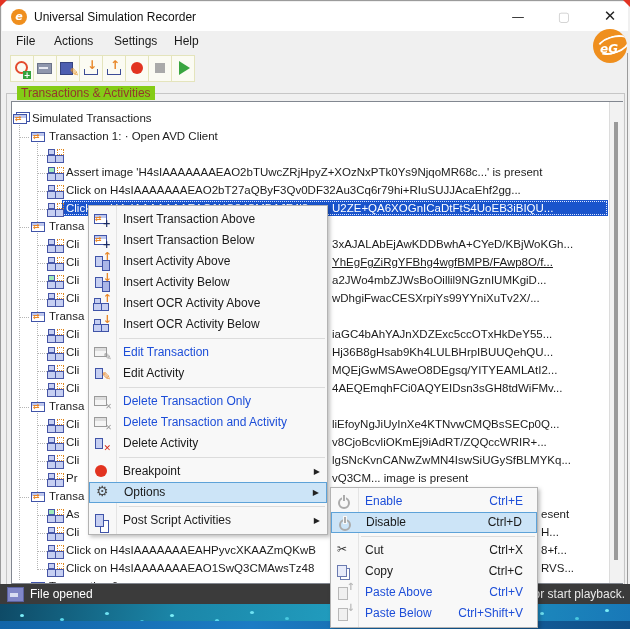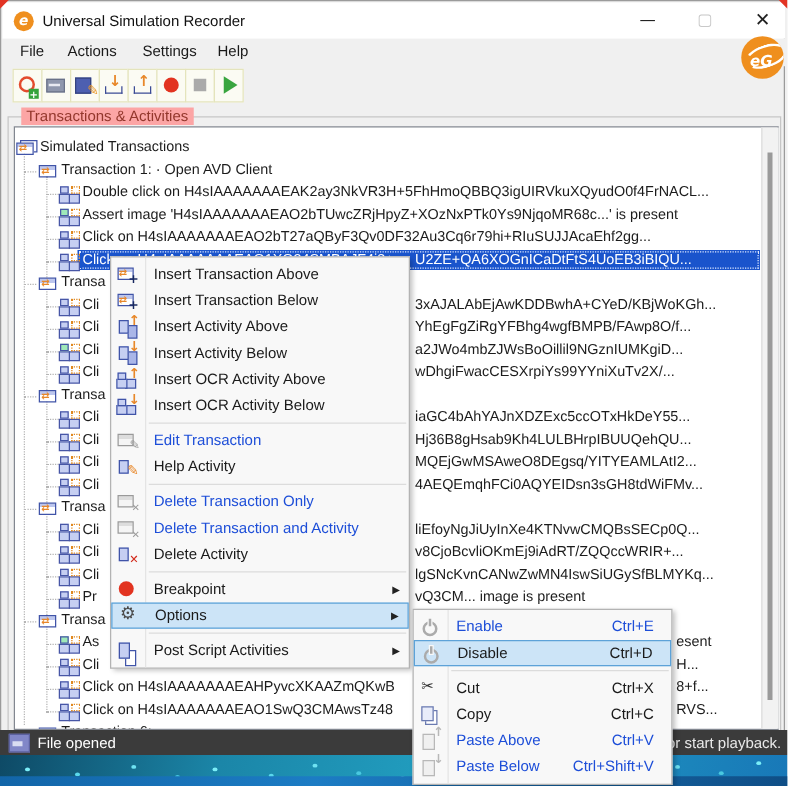--- a/index.html
+++ b/index.html
@@ -56,21 +56,21 @@
   .tbi.export::after{content:"\2191";position:absolute;left:4px;top:-2px;color:#e8882a;
       font:bold 12px "DejaVu Sans",sans-serif}
   .tbi.record::before{content:"";position:absolute;left:2px;top:2px;width:12px;height:12px;
       border-radius:50%;background:#e23320}
   .tbi.stop::before{content:"";position:absolute;left:3px;top:3px;width:10px;height:10px;background:#aaa}
   .tbi.play::before{content:"";position:absolute;left:4px;top:1px;width:0;height:0;
       border-left:11px solid #39a53f;border-top:7px solid transparent;border-bottom:7px solid transparent}
   
   .groupbox{position:absolute;left:5px;top:92px;width:619px;height:492px;
       border:1px solid #c6c6c6;box-sizing:border-box}
-  .group-label{position:absolute;left:16px;top:85px;background:#fca5a5;padding:0 4px;
+  .group-label{position:absolute;left:16px;top:85px;background:#84cc16;padding:0 4px;
       font-size:12px;color:#93372c;z-index:3}
   .tree-panel{position:absolute;left:10px;top:100px;width:612px;height:483px;
       background:#fff;border:1px solid #828790;box-sizing:border-box;z-index:2}
   #treeRows{position:absolute;left:11px;top:101px;width:596px;height:481px;overflow:hidden;z-index:3}
   .spine{position:absolute;border-left:1px dotted #b5b5b5}
   .stub{position:absolute;border-top:1px dotted #b5b5b5;height:0}
   .tree-row{position:absolute;height:16px;font-size:11.5px;color:#1c1c1c;white-space:nowrap}
   .row-text{position:absolute;top:1px}
   .row-right{position:absolute;top:1px}
   .sel-bg{position:absolute;left:50px;top:-1px;width:546px;height:16px;background:#1a54cc;
@@ -229,21 +229,20 @@
         <span class="row-text" style="left: 20px;">Simulated Transactions</span>
       </div>
       <div class="tree-row" style="top: 27px; left: 0px; width: 596px;">
         <div class="stub" style="top: 8px; width: 10px; left: 7px;"></div>
         <span class="tic tx" style="left: 18px;"></span>
         <span class="row-text" style="left: 37px;">Transaction 1: · Open AVD Client</span>
       </div>
       <div class="tree-row" style="top: 45px; left: 0px; width: 596px;">
         <div class="stub" style="top: 8px; width: 10px; left: 25px;"></div>
         <span class="tic act" style="left: 35px;"></span>
-        <span class="row-text" style="left: 54px;">Double click on H4sIAAAAAAAEAK2ay3NkVR3H+5FhHmoQBBQ3igUIRVkuXQyudO0f4FrNACL...</span>
       </div>
       <div class="tree-row" style="top: 63px; left: 0px; width: 484px;">
         <div class="stub" style="top: 8px; width: 10px; left: 25px;"></div>
         <span class="tic act green" style="left: 35px;"></span>
         <span class="row-text" style="left: 54px;">Assert image 'H4sIAAAAAAAEAO2bTUwcZRjHpyZ+XOzNxPTk0Ys9NjqoMR68c...' is present</span>
       </div>
       <div class="tree-row" style="top: 81px; left: 0px; width: 596px;">
         <div class="stub" style="top: 8px; width: 10px; left: 25px;"></div>
         <span class="tic act" style="left: 35px;"></span>
         <span class="row-text" style="left: 54px;">Click on H4sIAAAAAAAEAO2bT27aQByF3Qv0DF32Au3Cq6r79hi+RIuSUJJAcaEhf2gg...</span>
@@ -263,21 +262,21 @@
       <div class="tree-row" style="top: 135px; left: 0px; width: 596px;">
         <div class="stub" style="top: 8px; width: 10px; left: 25px;"></div>
         <span class="tic act" style="left: 35px;"></span>
         <span class="row-text" style="left: 54px;">Cli</span>
         <span class="row-right" style="left: 320px;">3xAJALAbEjAwKDDBwhA+CYeD/KBjWoKGh...</span>
       </div>
       <div class="tree-row" style="top: 153px; left: 0px; width: 596px;">
         <div class="stub" style="top: 8px; width: 10px; left: 25px;"></div>
         <span class="tic act" style="left: 35px;"></span>
         <span class="row-text" style="left: 54px;">Cli</span>
-        <span class="row-right" style="left: 320px;">YhEgFgZiRgYFBhg4wgfBMPB/FAwp8O/f...</span>
+        <span class="row-right" style="left: 320px; text-decoration: underline;">YhEgFgZiRgYFBhg4wgfBMPB/FAwp8O/f...</span>
       </div>
       <div class="tree-row" style="top: 171px; left: 0px; width: 596px;">
         <div class="stub" style="top: 8px; width: 10px; left: 25px;"></div>
         <span class="tic act green" style="left: 35px;"></span>
         <span class="row-text" style="left: 54px;">Cli</span>
         <span class="row-right" style="left: 320px;">a2JWo4mbZJWsBoOillil9NGznIUMKgiD...</span>
       </div>
       <div class="tree-row" style="top: 189px; left: 0px; width: 596px;">
         <div class="stub" style="top: 8px; width: 10px; left: 25px;"></div>
         <span class="tic act" style="left: 35px;"></span>
@@ -422,21 +421,21 @@
       <span class="mic ocr down"></span>
       <span class="mi-label">Insert OCR Activity Below</span>
     </div>
     <div class="menu-sep"></div>
     <div class="menu-item dis">
       <span class="mic gwin pencil"></span>
       <span class="mi-label">Edit Transaction</span>
     </div>
     <div class="menu-item">
       <span class="mic actedit pencil"></span>
-      <span class="mi-label">Help Activity</span>
+      <span class="mi-label">Edit Activity</span>
     </div>
     <div class="menu-sep"></div>
     <div class="menu-item dis">
       <span class="mic gwin x"></span>
       <span class="mi-label">Delete Transaction Only</span>
     </div>
     <div class="menu-item dis">
       <span class="mic gwin x"></span>
       <span class="mi-label">Delete Transaction and Activity</span>
     </div>

